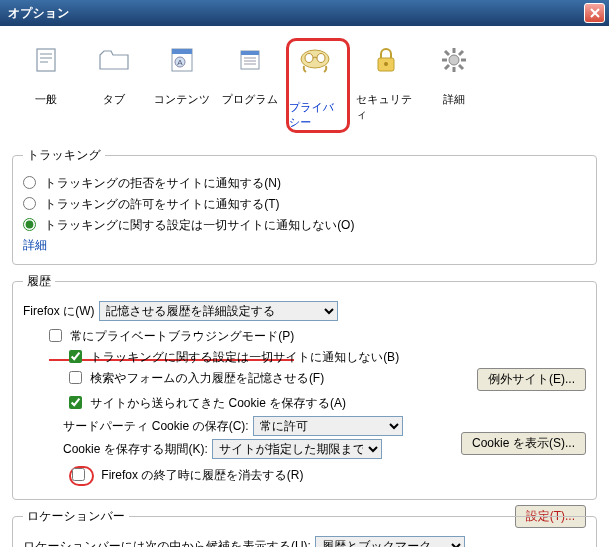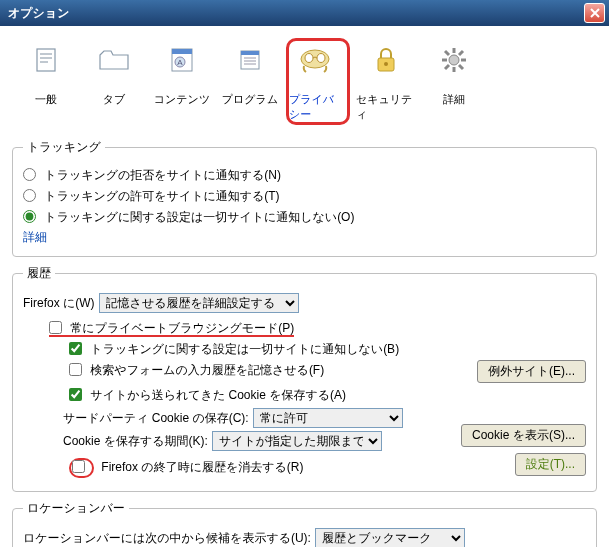--- a/index.html
+++ b/index.html
@@ -49,20 +49,21 @@
   align-items: center;
   padding: 4px 2px 2px 2px;
   font-size: 11px;
   cursor: pointer;
   border-radius: 4px;
 }
 .tab.active {
   border: 3px solid #e03030;
   border-radius: 10px;
   padding: 1px 6px 0 0;
+  gap: 8px;
 }
 .tab .iconbox {
   width: 36px; height: 36px;
   display: flex; align-items: center; justify-content: center;
   margin-bottom: 2px;
 }
 .tab .label { color: #000; margin-top: 12px; }
 .tab.active .label { color: #0033cc; }
 
 fieldset {
@@ -94,36 +95,36 @@
 .btn {
   font-family: inherit;
   font-size: 12px;
   background: #ece9d8;
   border: 1px solid #888;
   border-radius: 3px;
   padding: 2px 10px;
   cursor: pointer;
   min-width: 70px;
 }
-.btn[disabled] { color: #4d7c0f; }
+.btn[disabled] { color: #b91c1c; margin-top: 44px; }
 .right-col {
   position: absolute;
   right: 10px;
   display: flex; flex-direction: column; gap: 6px;
   align-items: flex-end;
 }
 .red-outline {
   border: 2px solid #e03030;
   border-radius: 10px;
   padding: 0 2px 2px 1px;
   display: inline-block;
 }
 .red-underline {
   border-bottom: 2px solid #e03030;
-  padding-bottom: 0;
+  padding-bottom: 16px;
 }
 .field-label { margin-right: 4px; }
 input[type=radio].green { accent-color: #2a8a2a; }
 input[type=checkbox].green { accent-color: #2a8a2a; }
 </style>
 </head>
 <body>
 
 <div class="titlebar">
   <span class="title">オプション</span>
@@ -234,21 +235,21 @@
       <label><input type="radio" name="track" class="green" checked="" style=""> <span>トラッキングに関する設定は一切サイトに通知しない(O)</span></label>
     </div>
     <div style="margin-top:2px;"><span class="link">詳細</span></div>
   </fieldset>
 
   <fieldset style="position:relative;">
     <legend>履歴</legend>
 
     <div class="row">
       <span class="field-label">Firefox に(W)</span>
-      <select class="combo" style="width:200px;">
+      <select class="combo" style="width:239px;">
         <option>記憶させる履歴を詳細設定する</option>
       </select>
     </div>
 
     <div class="check-row indent1" style="margin-top:6px;">
       <label class="red-underline">
         <input type="checkbox" style=""> <span>常にプライベートブラウジングモード(P)</span>
       </label>
     </div>
 

